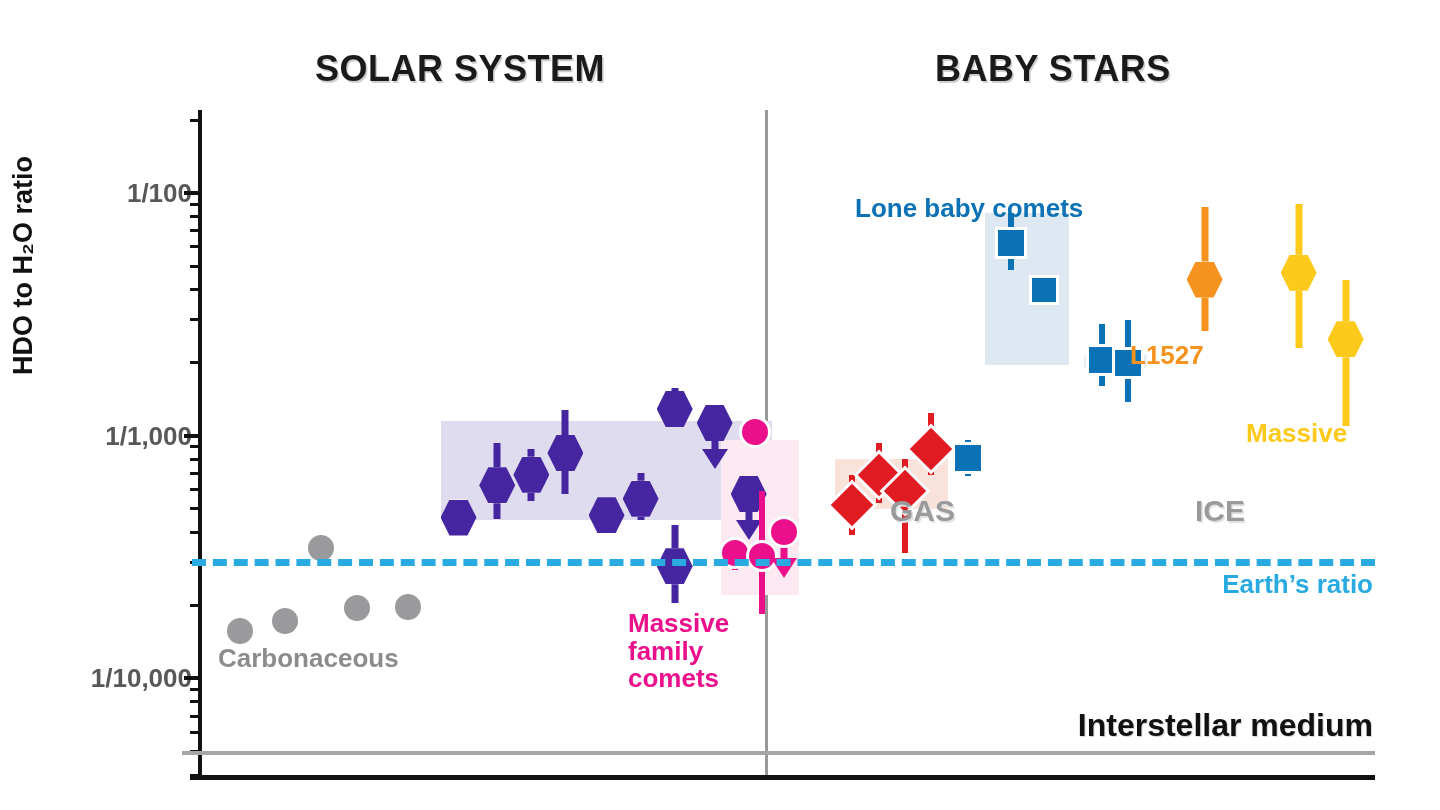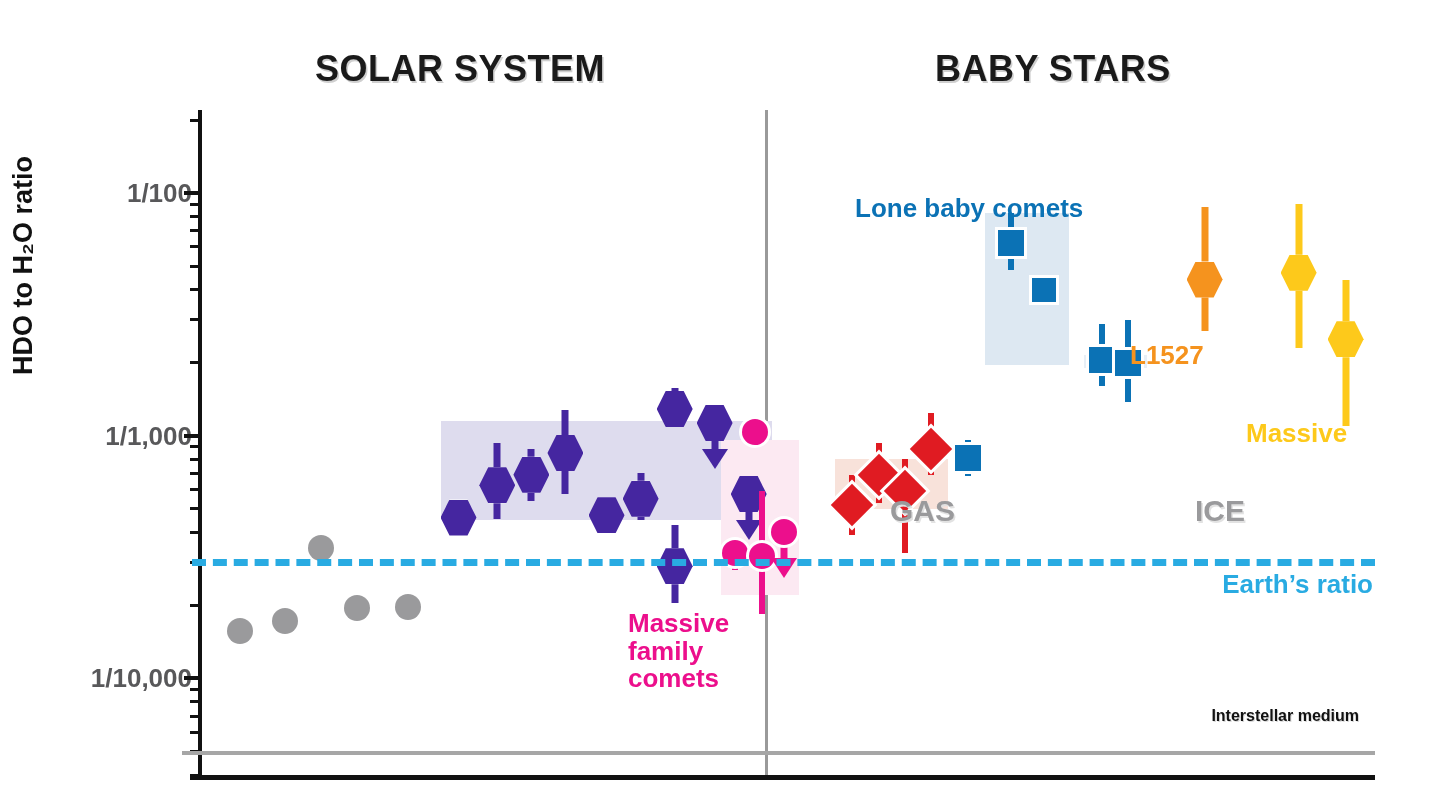--- a/index.html
+++ b/index.html
@@ -24,21 +24,21 @@
        font-size:26px;font-weight:bold;color:#58585a;white-space:nowrap;}
   #ylabels{position:absolute;left:0px;top:110px;width:192px;height:665px;}
 
   #ytitle{position:absolute;left:-142px;top:250px;width:330px;
        font-size:27px;font-weight:bold;color:#111;text-align:center;
        transform:rotate(-90deg);transform-origin:center center;}
 
   #divider{position:absolute;left:565px;top:0px;width:3px;height:665px;background:#9a9a9a;}
 
   #ism-line{position:absolute;left:-18px;top:640px;width:1193px;height:4px;background:#a6a6a6;}
-  #ism-label{position:absolute;right:16px;top:596px;font-size:16px;font-weight:bold;color:#111;
+  #ism-label{position:absolute;right:2px;top:596px;font-size:32px;font-weight:bold;color:#111;
        text-shadow:1px 1px 0 #d8d8d8;}
 
   #ocean-line{position:absolute;left:-8px;top:441px;width:1183px;height:0;
        border-top:7px dashed #29abe2;}
   #ocean-label{position:absolute;right:2px;top:452px;font-size:26px;font-weight:bold;color:#29abe2;}
 
   .band{position:absolute;}
   #band-oort{left:188px;top:330px;width:227px;height:96px;background:#dedcee;}
   #band-jfc{left:430px;top:345px;width:108px;height:125px;background:#fce9f2;}
   #band-clustered{left:596px;top:335px;width:105px;height:50px;background:#f8e2da;}
@@ -246,20 +246,21 @@
         </div>
       </div>
 
     <div id="ism-line" style="top: 641.483px;"></div>
     <div id="ism-label" style="top: 597.483px;">Interstellar medium</div>
 
     <div id="ocean-line" style="top: 449.194px;"></div>
     <div id="ocean-label" style="top: 459.194px;">Earth’s ratio</div>
 
     <div class="grp-label" id="lbl-meteorites">
+        <div>Carbonaceous</div>
       </div>
     <div class="grp-label" id="lbl-jfc">
         <div>Massive</div>
         <div>family</div>
         <div>comets</div>
       </div>
     <div class="grp-label" id="lbl-lone">
         <div>Lone baby comets</div>
       </div>
     <div class="grp-label" id="lbl-l1527">

